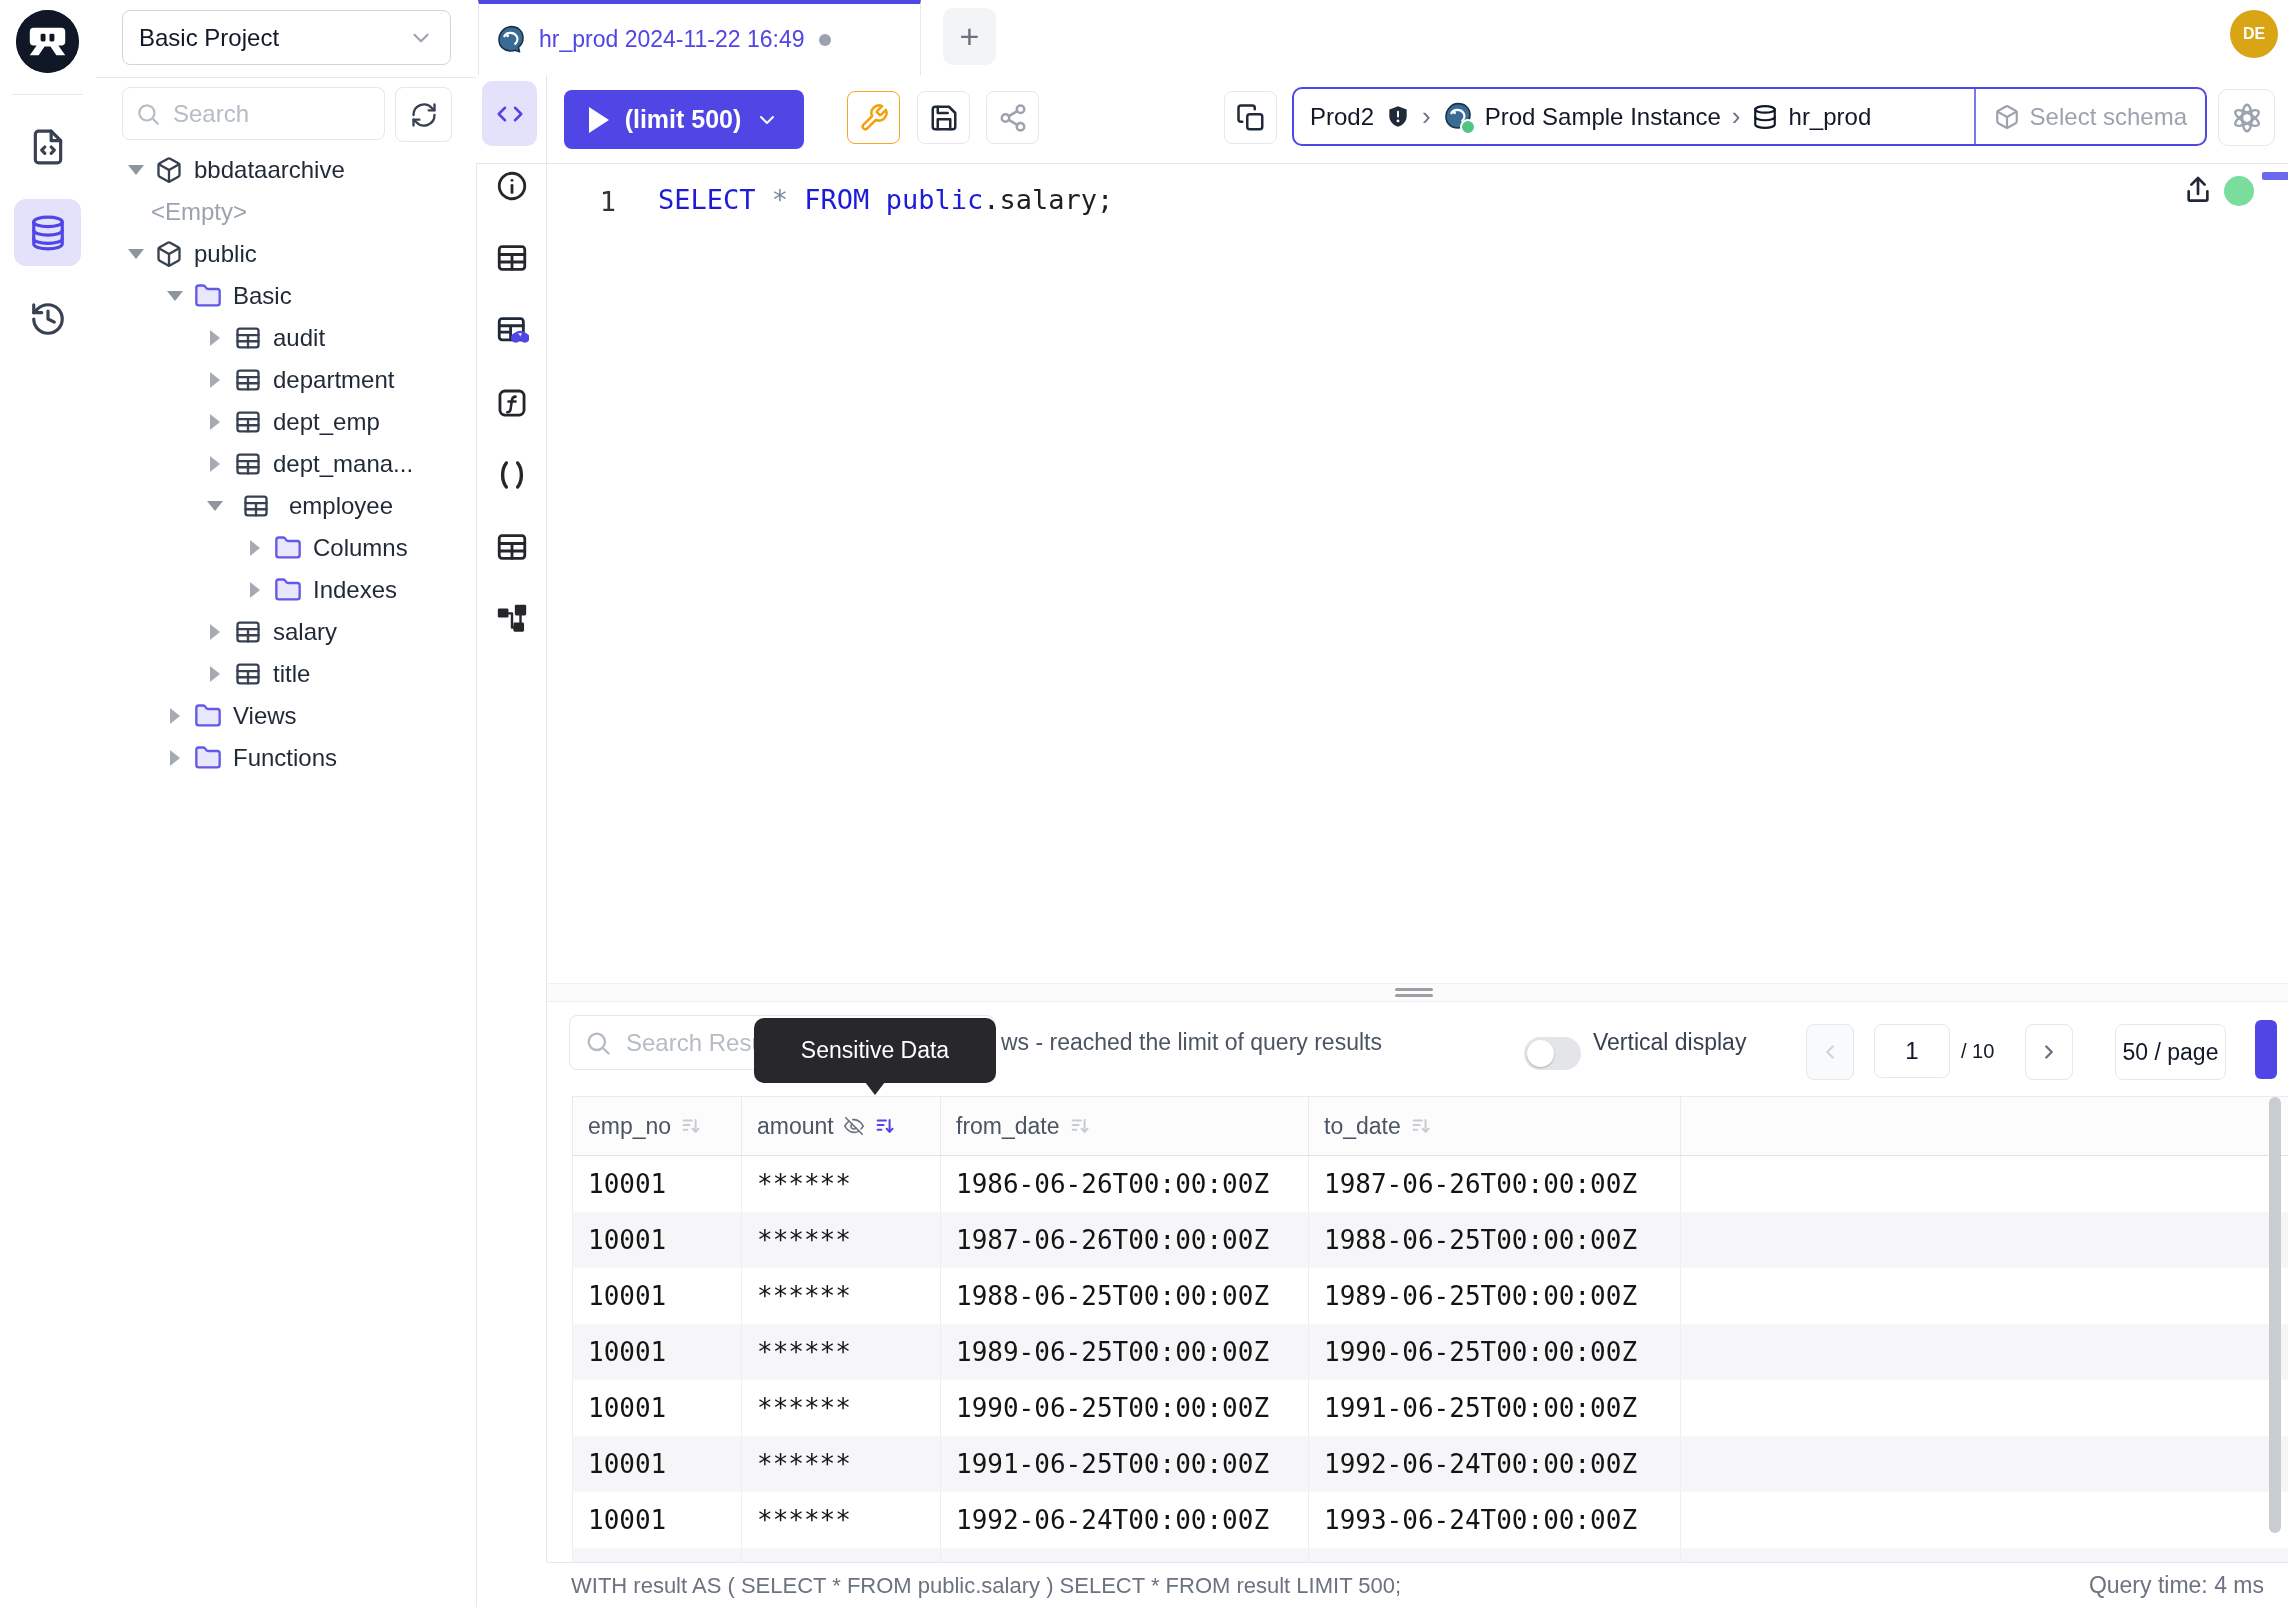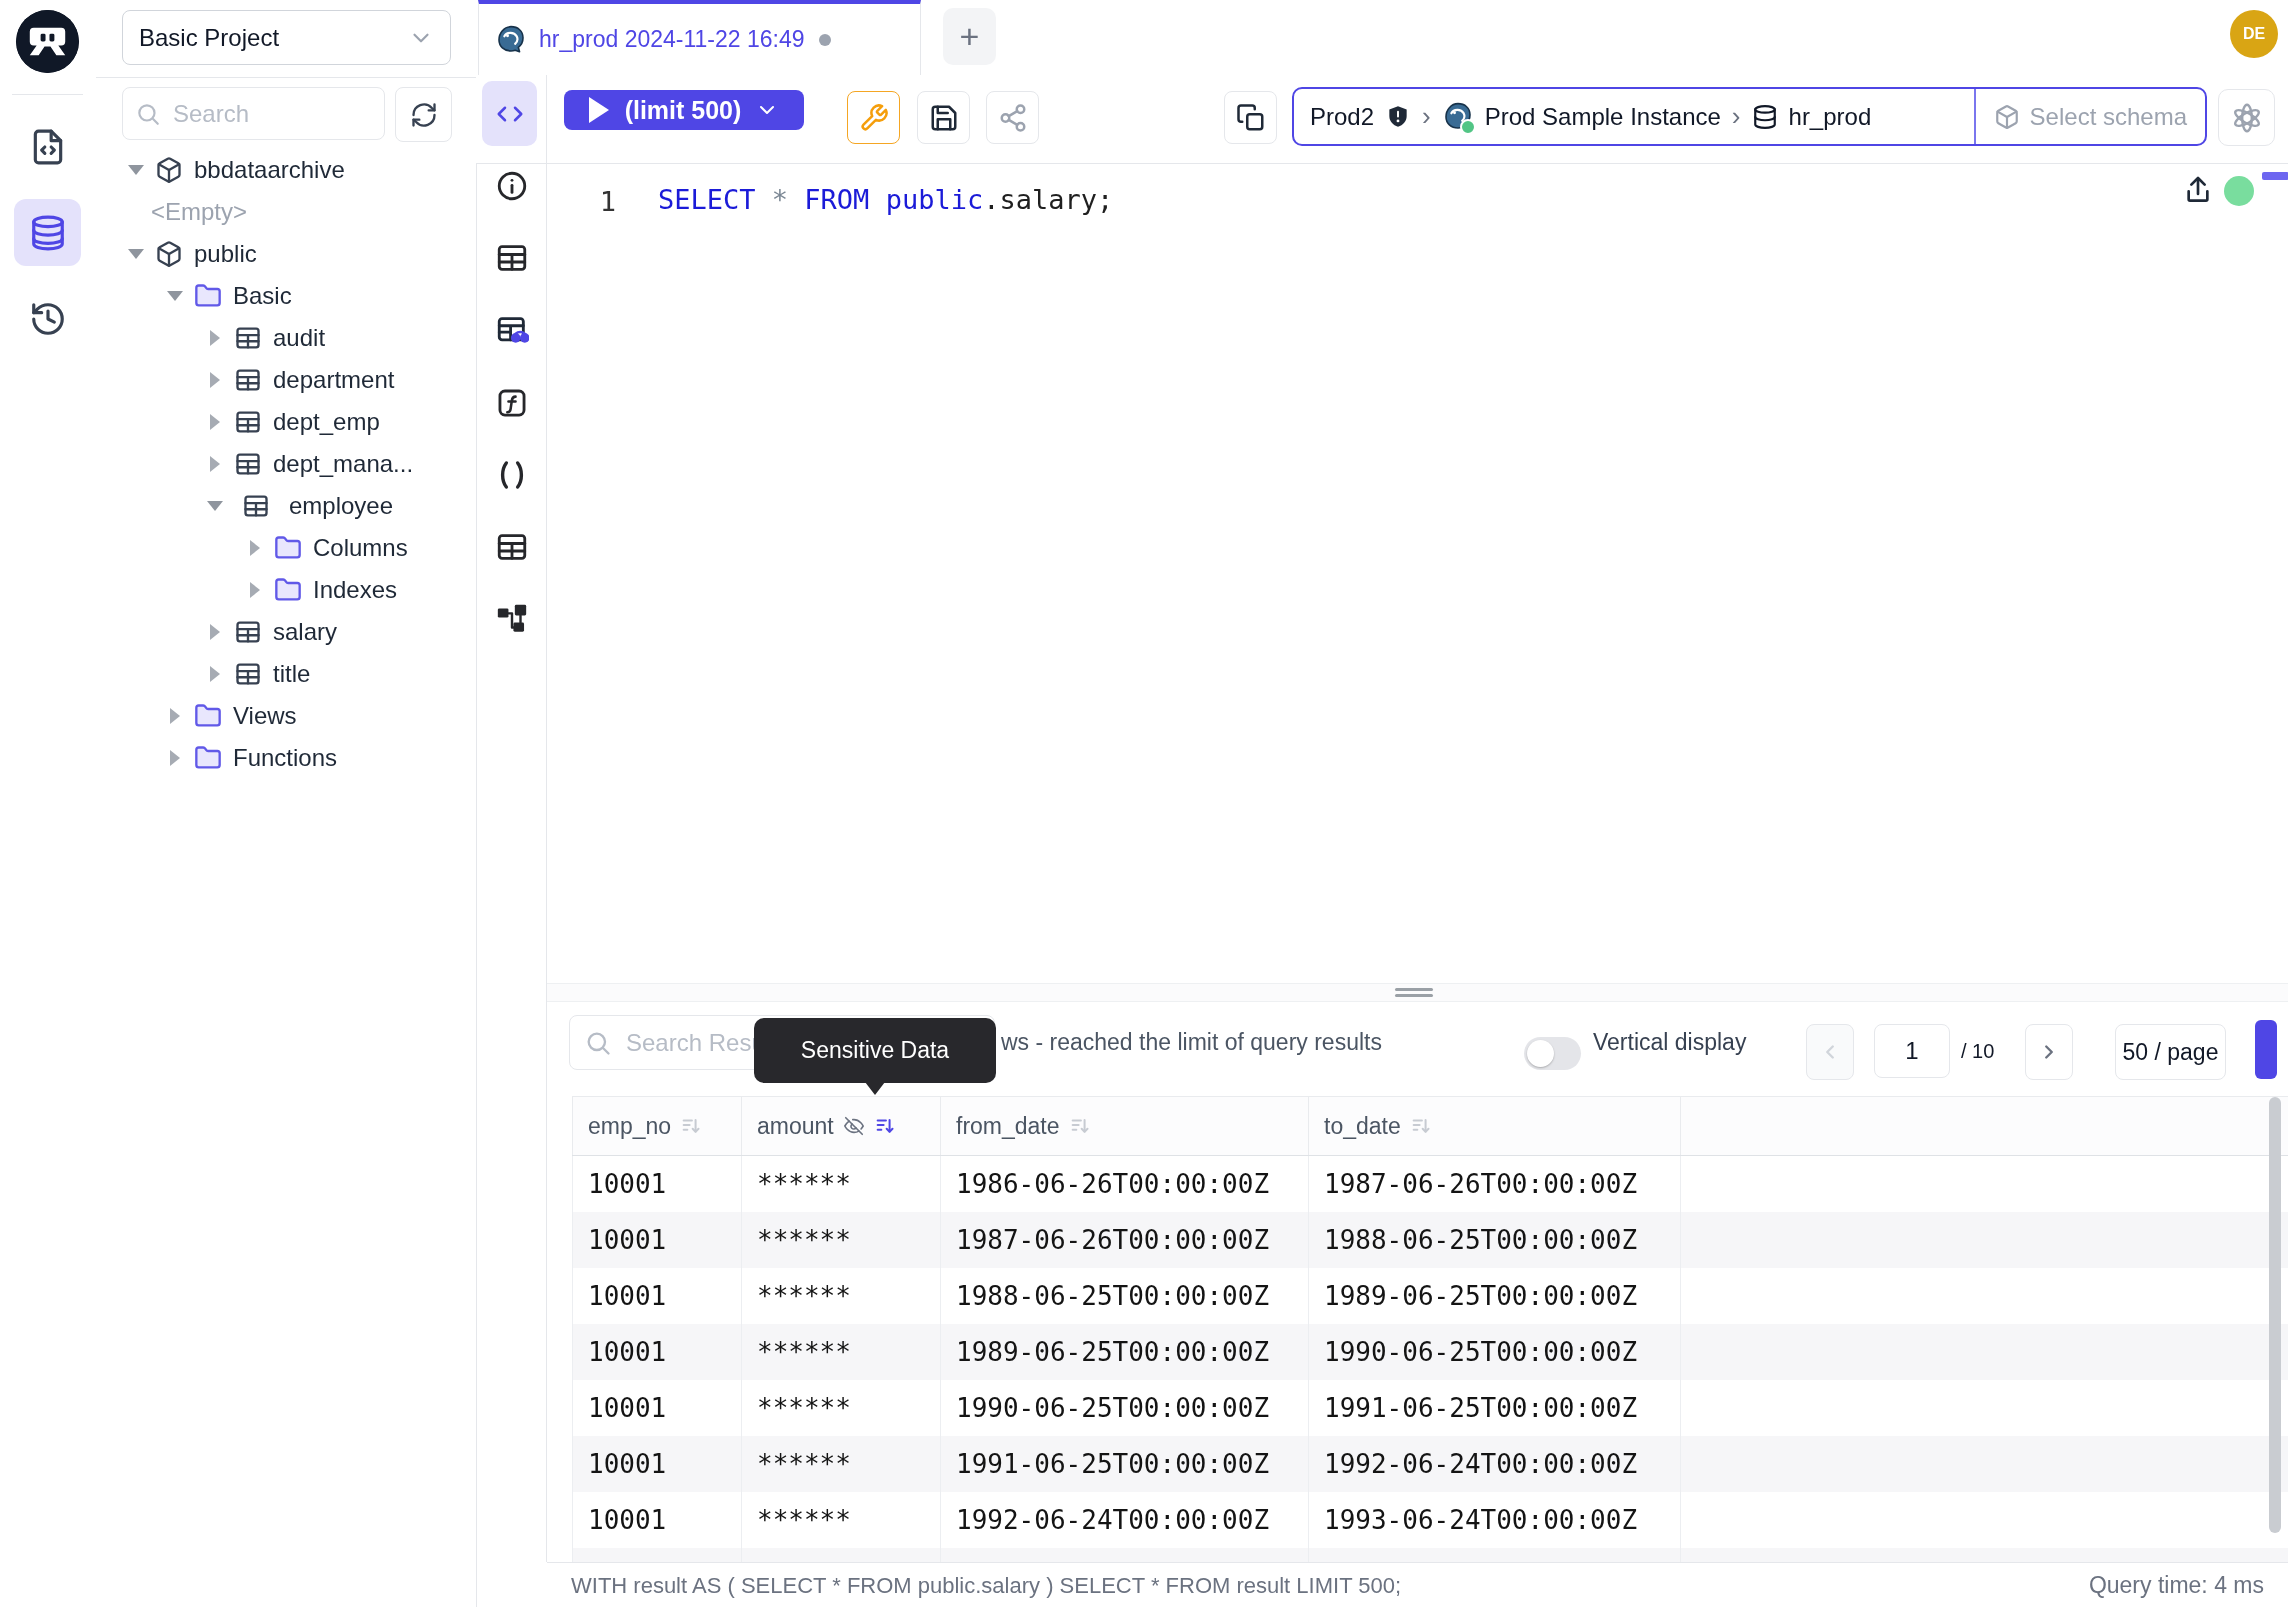--- a/index.html
+++ b/index.html
@@ -49,21 +49,21 @@
   #tab-new{left:943px;top:8px;width:53px;height:57px;border-radius:10px;background:#f3f4f6;color:#6b7280;
     display:flex;align-items:center;justify-content:center;font-size:34px;font-weight:300;}
   #avatar{left:2230px;top:10px;width:48px;height:48px;border-radius:50%;background:#d9a514;color:#fff;
     display:flex;align-items:center;justify-content:center;font-size:16px;font-weight:bold;}
   
   #toolbar{left:476px;top:74px;width:1813px;height:89px;border-bottom:1px solid #e5e7eb;background:#fff;}
   #code-mode-btn{left:482px;top:81px;width:55px;height:65px;border-radius:10px;background:#e4e2fb;color:#4f46e5;
     display:flex;align-items:center;justify-content:center;}
   #code-mode-btn .icon{width:30px;height:30px;stroke-width:2.5;}
   #editor-rail-border{left:546px;top:74px;width:0;height:1488px;border-left:1px solid #e5e7eb;}
-  #run-btn{left:564px;top:90px;width:240px;height:40px;border-radius:8px;background:#4f46e5;color:#fff;
+  #run-btn{left:564px;top:90px;width:240px;height:59px;border-radius:8px;background:#4f46e5;color:#fff;
     display:flex;align-items:center;justify-content:center;font-size:25px;font-weight:600;}
   .play-tri{width:0;height:0;border-top:13px solid transparent;border-bottom:13px solid transparent;border-left:20px solid #fff;margin-right:16px;}
   #run-btn .icon{width:24px;height:24px;margin-left:14px;stroke-width:3;}
   .tool-btn{top:91px;width:51px;height:51px;border-radius:8px;border:1px solid #e5e7eb;background:#fff;
     display:flex;align-items:center;justify-content:center;color:#1f2937;}
   .tool-btn .icon{width:30px;height:30px;}
   #wrench-btn{left:847px;border-color:#f5a623;color:#f59e0b;}
   #save-btn{left:917px;}
   #share-btn{left:986px;color:#9ca3af;}
   #batch-btn{left:1224px;}

